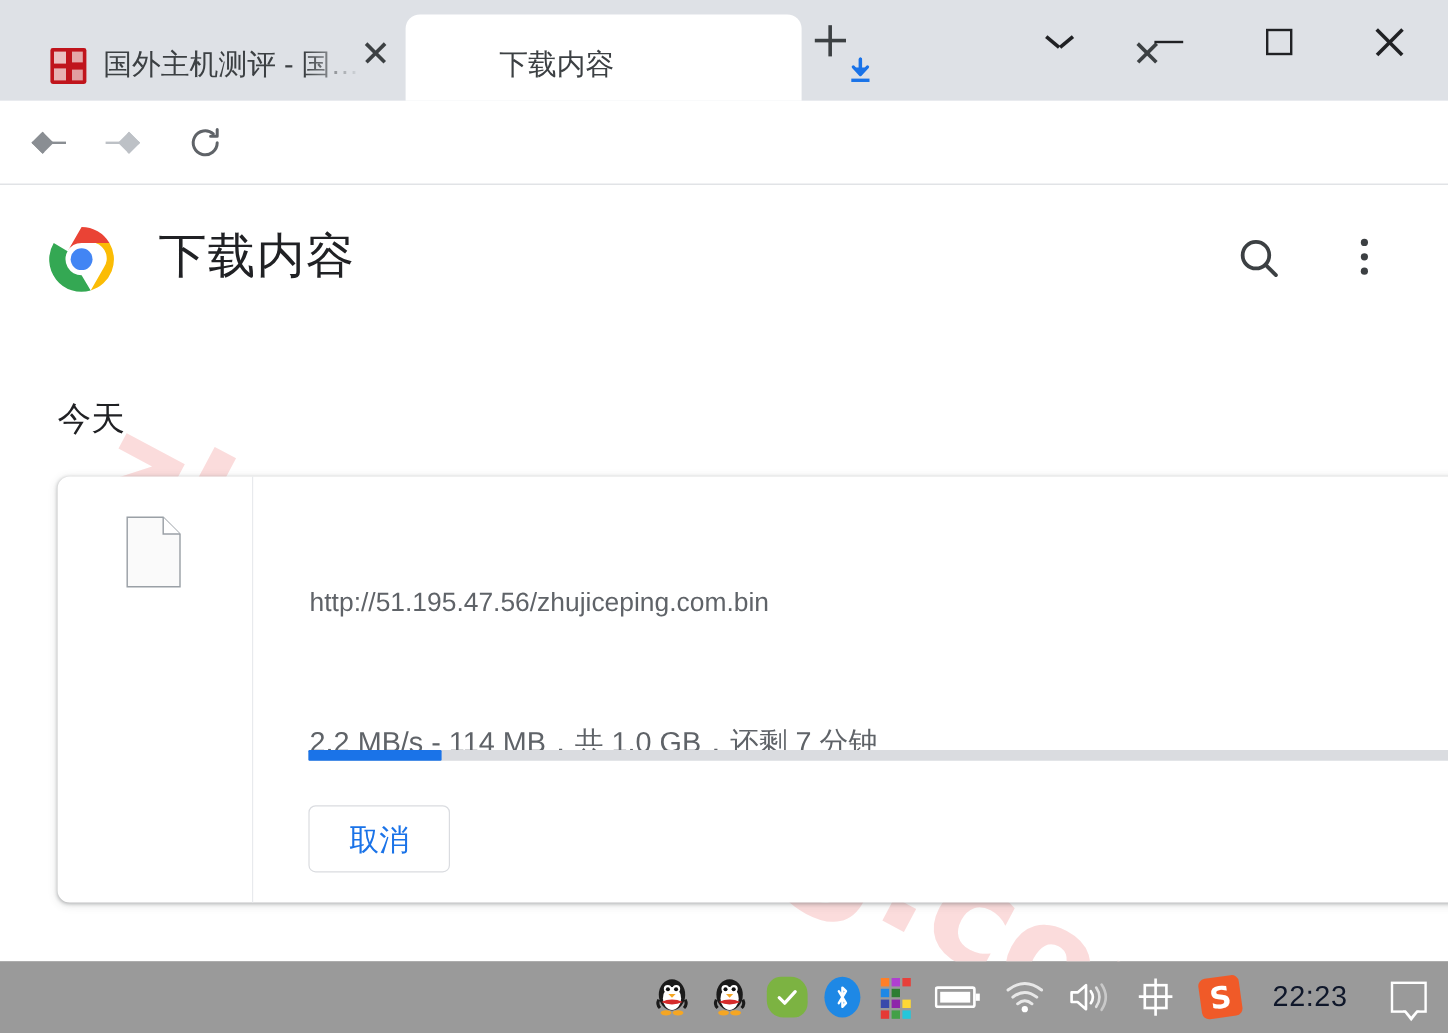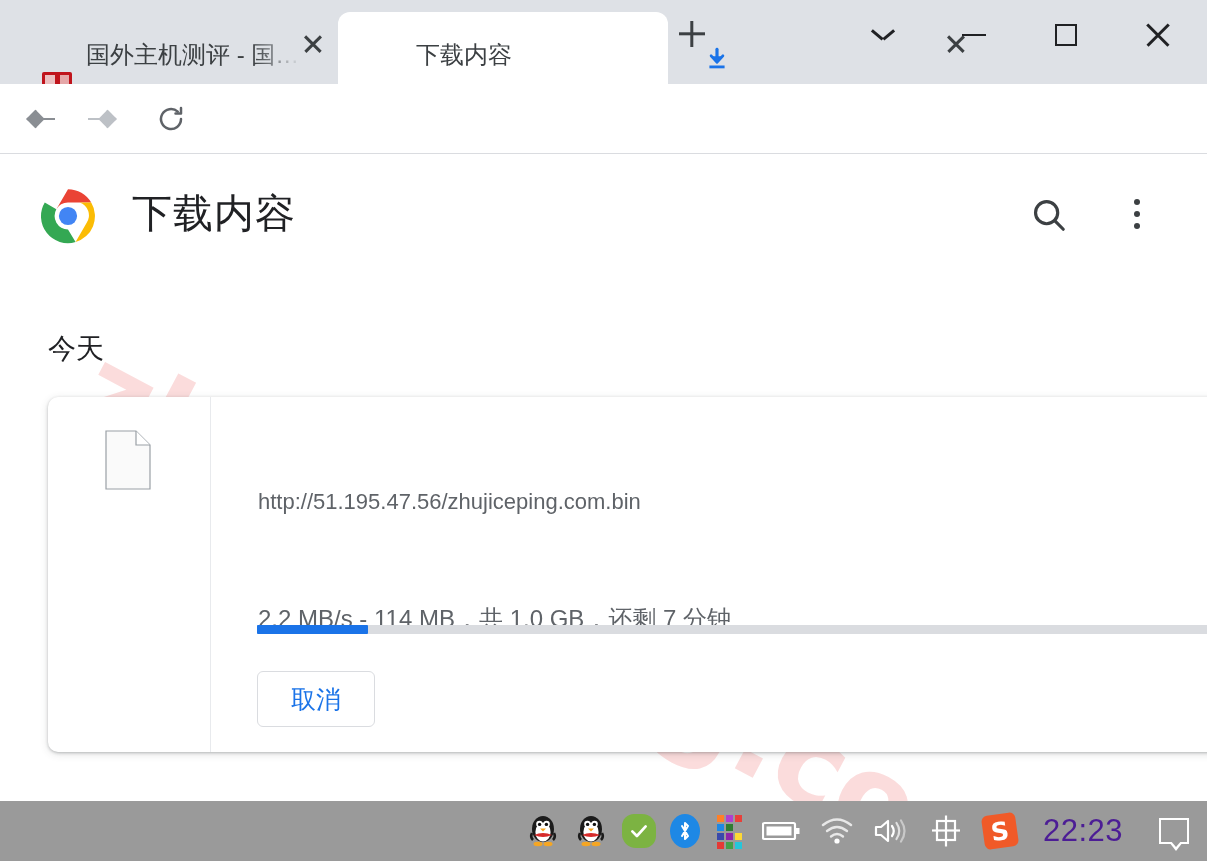--- a/index.html
+++ b/index.html
@@ -11,21 +11,21 @@
   }
   #app { position: relative; width: 1207px; height: 861px; overflow: hidden; }
 
   
   .tabstrip {
     position: absolute; left: 0; top: 0; width: 1207px; height: 84px;
     background: #dee1e6;
   }
   .tab {
     position: absolute; top: 12px; height: 72px;
-    display: flex; align-items: flex-end;
+    display: flex; align-items: flex-start;
     padding: 0 0 10px 0;
   }
   .tab-inactive {
     left: 18px; width: 320px;
   }
   .tab-active {
     left: 338px; width: 330px;
     background: #ffffff;
     border-radius: 12px 12px 0 0;
     box-shadow: 0 0 0 0 rgba(0,0,0,0);
@@ -249,21 +249,21 @@
     position: absolute; left: 0; top: 801px; width: 1207px; height: 60px;
     background: #9a9a9a;
     display: flex; align-items: center; justify-content: flex-end;
   }
   .tray { display: flex; align-items: center; height: 60px; }
   .tray-item {
     display: flex; align-items: center; justify-content: center;
     height: 60px; cursor: pointer;
   }
   .tray-clock {
-    color: #4c1d95; font-size: 31px; padding: 0 18px 0 16px; letter-spacing: .5px;
+    color: #0f172a; font-size: 24px; padding: 0 18px 0 16px; letter-spacing: .5px;
   }
   .dotgrid { width: 26px; height: 32px; display: grid;
              grid-template-columns: repeat(3, 7px); grid-template-rows: repeat(4, 7px);
              gap: 2px; }
   .dotgrid i { display:block; width:7px; height:7px; }
   .notif {
     width: 30px; height: 26px; border: 2.4px solid #fff; position: relative;
   }
   .notif::after {
     content:""; position:absolute; left: 8px; bottom: -9px;

